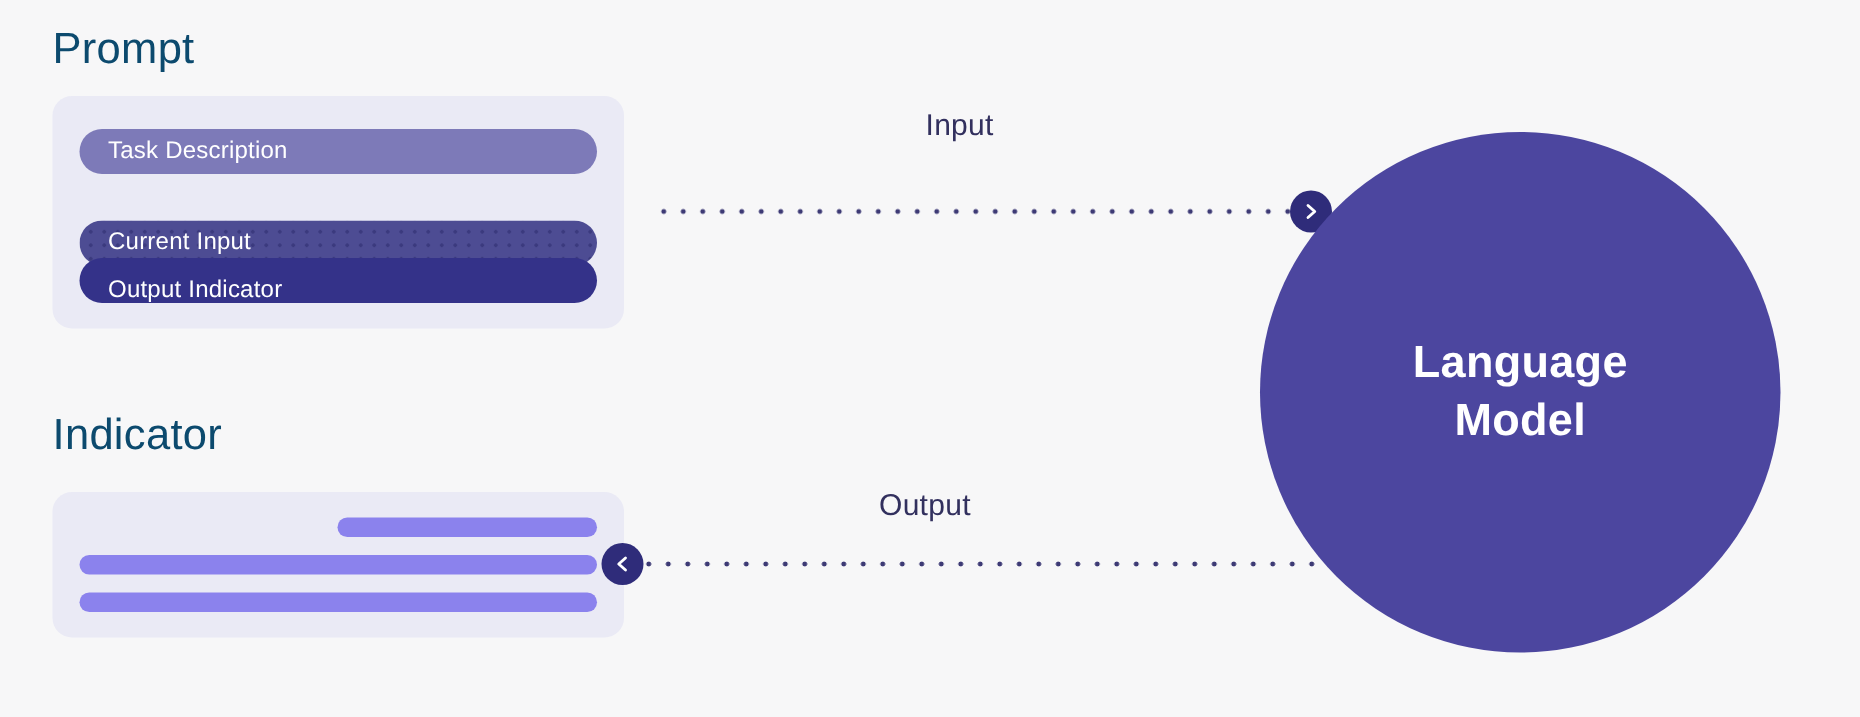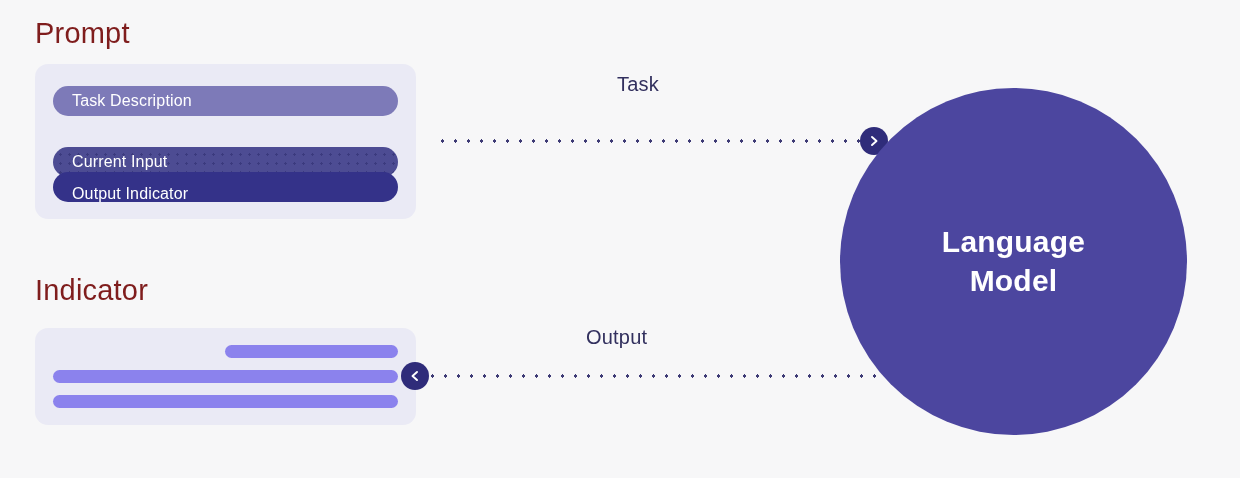--- a/index.html
+++ b/index.html
@@ -21,21 +21,21 @@
     height: 478px;
     background: #f7f7f8;
   }
 
   
   .section-heading {
     position: absolute;
     font-size: 29px;
     font-weight: 400;
     letter-spacing: 0.2px;
-    color: #7f1d1d;
+    color: #0c4a6e;
     white-space: nowrap;
     line-height: 1;
     text-align: right;
   }
   #prompt-heading { left: 35px; top: 19px; }
   #completion-heading { left: 35px; top: 276px; }
 
   
   .panel {
     position: absolute;
@@ -189,21 +189,21 @@
   </div>
 
   <div id="completion-heading" class="section-heading">Indicator</div>
 
   <div id="completion-panel" class="panel">
     <div id="cbar-1" class="cbar"></div>
     <div id="cbar-2" class="cbar"></div>
     <div id="cbar-3" class="cbar"></div>
   </div>
 
-  <div id="input-label" class="flow-label">Task</div>
+  <div id="input-label" class="flow-label">Input</div>
 
   <div id="input-connector" class="dotted-line"></div>
 
   <div id="input-arrow" class="arrow-chip">
     <svg width="14" height="14" viewBox="0 0 14 14" aria-hidden="true">
       <polyline points="5,3 9.5,7 5,11" fill="none" stroke="#ffffff" stroke-width="1.9" stroke-linecap="round" stroke-linejoin="round"></polyline>
     </svg>
   </div>
 
   <div id="output-label" class="flow-label">Output</div>

